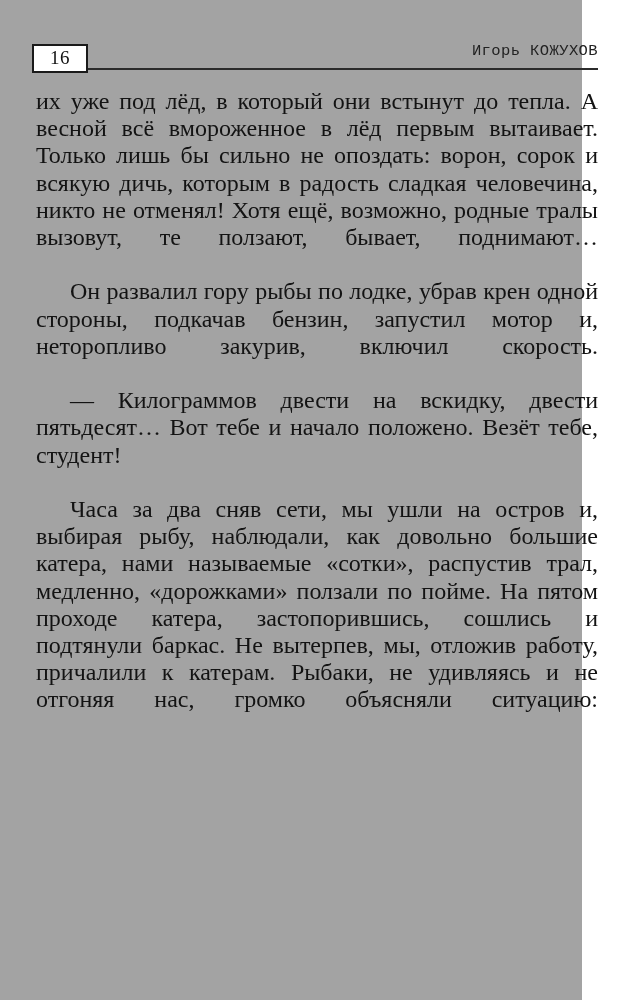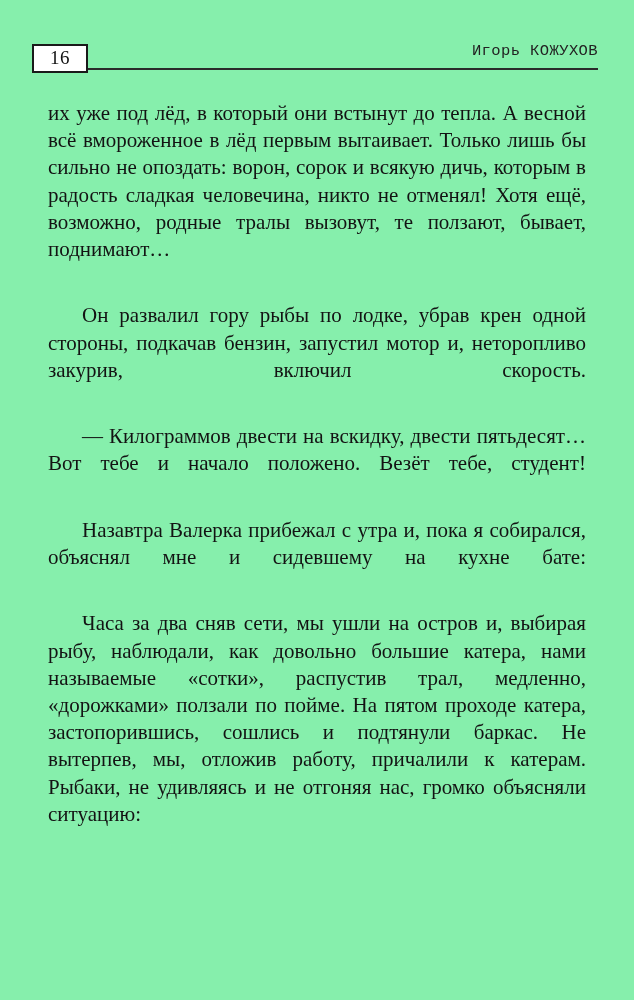--- a/index.html
+++ b/index.html
@@ -10,24 +10,24 @@
     width: 634px;
     height: 1000px;
     background: #ffffff;
     font-family: "Liberation Serif", "DejaVu Serif", serif;
     color: #111111;
     overflow: hidden;
   }
 
   .page {
     position: relative;
-    width: 634px;
+    width: 582px;
     height: 1000px;
     box-sizing: border-box;
-    background: #86efac;
+    background: #a3a3a3;
   }
 
   
   .page-header {
     position: absolute;
     left: 0;
     top: 38px;
     width: 634px;
     height: 40px;
   }
@@ -78,25 +78,25 @@
 
   
   .text-block {
     position: absolute;
     left: 36px;
     top: 88px;
     width: 562px;
   }
 
   .para {
-    margin: 12px;
+    margin: 0;
     text-align: justify;
     text-justify: inter-word;
     text-indent: 34px;
-    font-size: 21px;
+    font-size: 24px;
     line-height: 27.2px;
     color: #131313;
     hyphens: manual;
     -webkit-hyphens: manual;
     word-spacing: 0.2px;
   }
 
   .para.no-indent {
     text-indent: 0;
   }
@@ -118,18 +118,17 @@
       <span class="folio-number">16</span>
     </div>
     <div class="header-rule"></div>
     <div class="header-author">Игорь КОЖУХОВ</div>
   </div>
 
   <div class="text-block">
     <p class="para no-indent">их уже под лёд, в который они встынут до тепла. А весной всё вмороженное в лёд первым вытаивает. Только лишь бы сильно не опоздать: ворон, сорок и всякую дичь, которым в радость сладкая человечина, никто не отменял! Хотя ещё, возможно, родные тралы вызовут, те ползают, бывает, поднимают…</p>
     <p class="para">Он развалил гору рыбы по лодке, убрав крен одной стороны, подкачав бензин, запустил мотор и, неторопливо закурив, включил скорость.</p>
     <p class="para">— Килограммов двести на вскидку, двести пятьдесят… Вот тебе и начало положено. Везёт тебе, студент!</p>
-    <p class="para">Назавтра Валерка прибежал с утра и, пока я собирался, объяснял мне и сидевшему на кухне бате:</p>
     <p class="para">Часа за два сняв сети, мы ушли на остров и, выбирая рыбу, наблюдали, как довольно большие катера, нами называемые «сотки», распустив трал, медленно, «дорожками» ползали по пойме. На пятом проходе катера, застопорившись, сошлись и подтянули баркас. Не вытерпев, мы, отложив работу, причалили к катерам. Рыбаки, не удивляясь и не отгоняя нас, громко объясняли ситуацию:</p>
 
   </div>
 
 </div>
 
 </body></html>

